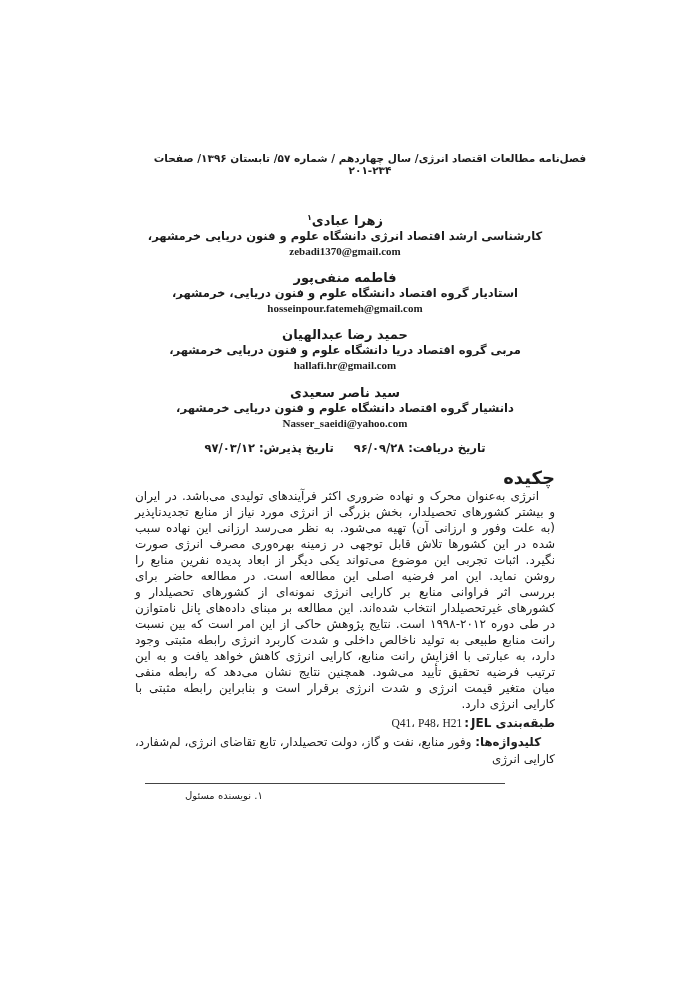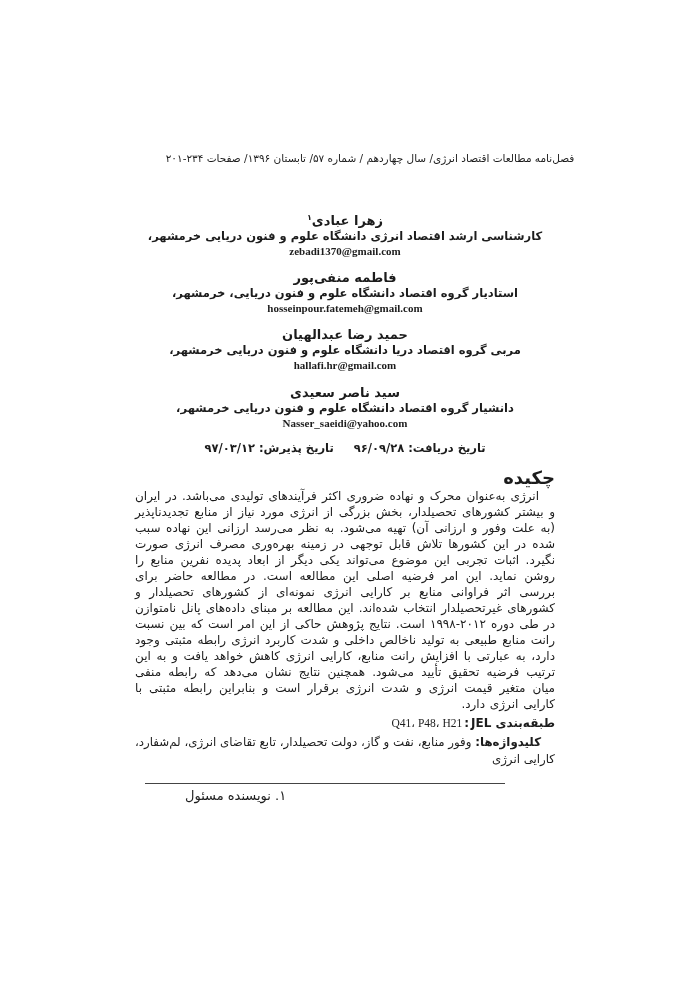--- a/index.html
+++ b/index.html
@@ -7,21 +7,21 @@
     width:700px;height:990px;background:#ffffff;
     font-family:"DejaVu Sans",sans-serif;color:#1c1c1c;
     position:relative;overflow:hidden;
   }
   .page{position:absolute;inset:0;background:#ffffff;}
 
   
   .journal-header{
     position:absolute;top:152px;left:150px;width:440px;
     text-align:center;direction:rtl;
-    font-size:10.5px;font-weight:normal;letter-spacing:0;
+    font-size:10.5px;font-weight:bold;letter-spacing:0;
   }
 
   
   .content{
     position:absolute;top:201px;left:135px;width:420px;
     direction:rtl;
   }
 
   .article-title{
     text-align:center;font-weight:bold;font-size:16.5px;line-height:26px;
@@ -64,21 +64,21 @@
   .keywords{
     margin-top:2px;font-size:11.8px;line-height:17px;text-align:justify;text-indent:14px;
   }
   .keywords .kw-label{font-weight:bold;}
 
   .footnote-rule{
     margin:15px auto 0 10px;width:360px;height:0;
     border:none;border-top:1px solid #444;
   }
   .footnote{
-    margin-top:5px;font-size:13px;line-height:14px;text-align:right;padding-left:0;
+    margin-top:5px;font-size:10px;line-height:14px;text-align:right;padding-left:0;
     padding-right:0;width:370px;box-sizing:border-box;text-align:left;direction:rtl;
   }
 </style>
 </head>
 <body>
 
 <div class="page">
 
   <div class="journal-header">فصل‌نامه مطالعات اقتصاد انرژی/ سال چهاردهم / شماره ۵۷/ تابستان ۱۳۹۶/ صفحات ۲۳۴-۲۰۱</div>
 

